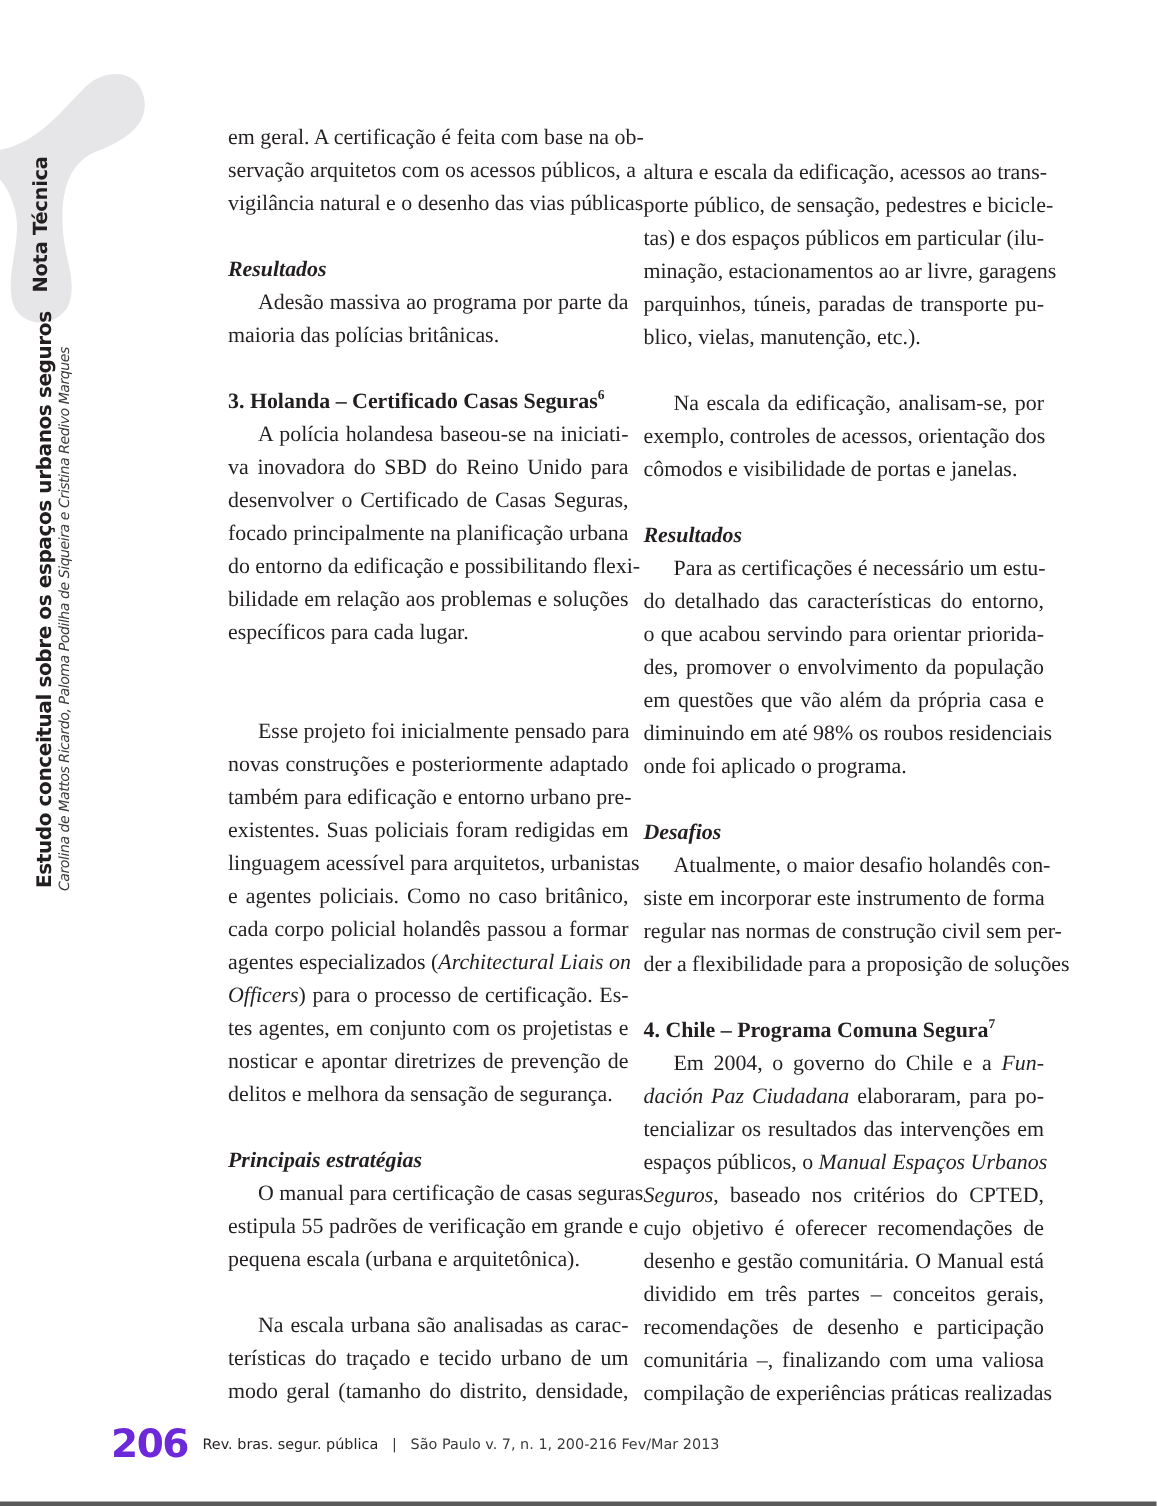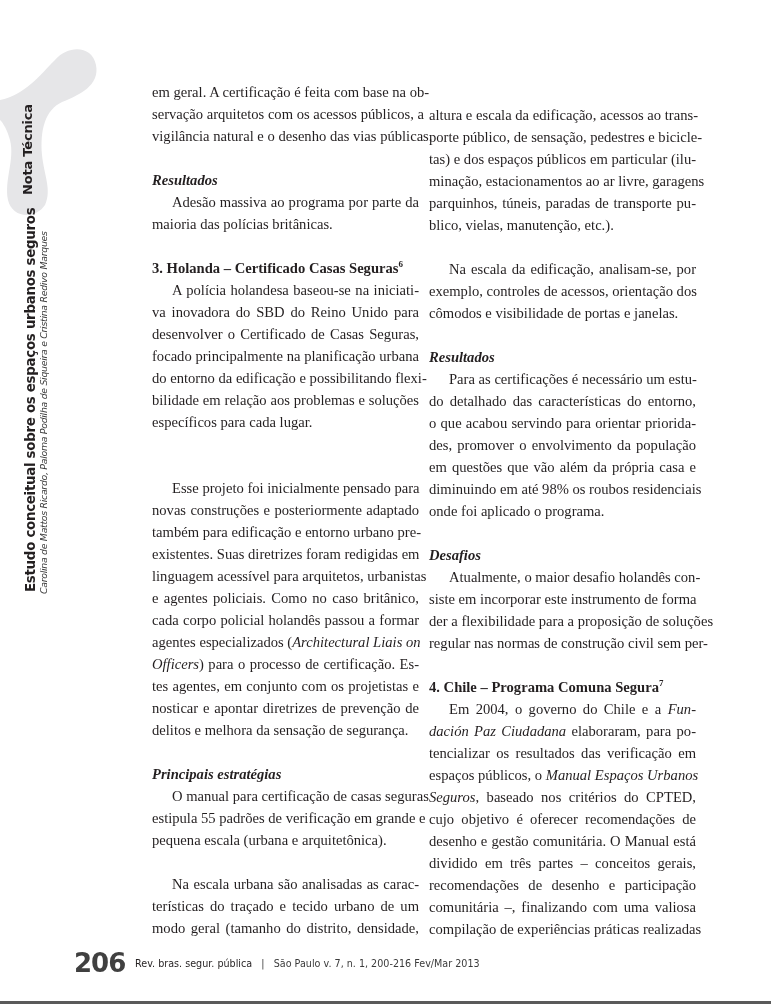--- a/index.html
+++ b/index.html
@@ -13,21 +13,21 @@
   .col.right { left: 429px; margin-top: 23px; }
   .col p { margin: 0; }
   .line { display: block; text-align: justify; text-align-last: justify; white-space: nowrap; }
   .line.last { text-align-last: left; }
   .indent { text-indent: 20px; }
   .gap { height: 22px; }
   .subhead { font-weight: bold; font-style: italic; display: block; }
   .sechead { font-weight: bold; display: block; }
   .sechead sup, .line sup { font-size: 9px; vertical-align: 6px; line-height: 0; }
   em { font-style: italic; }
-  .footer-num { position: absolute; left: 74px; top: 948px; font-family: "DejaVu Sans", sans-serif; font-weight: bold; font-size: 26px; color: #404040; letter-spacing: -1px; }
+  .footer-num { position: absolute; left: 74px; top: 948px; font-family: "DejaVu Sans", sans-serif; font-weight: bold; font-size: 26px; color: #6d28d9; letter-spacing: -1px; }
   .footer-text { position: absolute; left: 135px; top: 958px; font-family: "DejaVu Sans", sans-serif; font-size: 9.6px; color: #3a3a3a; white-space: nowrap; }
   .footer-text .journal { font-weight: normal; color: #231f20; }
   .bottom-rule { position: absolute; left: 0; top: 1001px; width: 771px; height: 3px; background: #5a5a5a; }
 </style>
 </head>
 <body>
 
 <svg class="deco" viewBox="0 0 110 180">
   <path d="M0,60 C25,55 40,35 55,20 C68,5 92,5 96,25 C100,45 80,55 62,62 C45,70 40,90 42,115 C44,135 52,150 45,165 C35,180 12,178 8,160 C4,140 15,120 10,100 C6,85 0,80 0,80 Z" fill="#e6e6e8"></path>
 </svg>
@@ -58,21 +58,21 @@
     <span class="line">do entorno da edificação e possibilitando flexi-</span>
     <span class="line">bilidade em relação aos problemas e soluções</span>
     <span class="line last">específicos para cada lugar.</span>
   </p>
   <div class="gap"></div>
   <div class="gap"></div>
   <p>
     <span class="line indent">Esse projeto foi inicialmente pensado para</span>
     <span class="line">novas construções e posteriormente adaptado</span>
     <span class="line">também para edificação e entorno urbano pre-</span>
-    <span class="line">existentes. Suas diretrizes foram redigidas em</span>
+    <span class="line">existentes. Suas policiais foram redigidas em</span>
     <span class="line">linguagem acessível para arquitetos, urbanistas</span>
     <span class="line">e agentes policiais. Como no caso britânico,</span>
     <span class="line">cada corpo policial holandês passou a formar</span>
     <span class="line"><span>agentes especializados (</span><em>Architectural Liais on</em></span>
     <span class="line"><em>Officers</em><span>) para o processo de certificação. Es-</span></span>
     <span class="line">tes agentes, em conjunto com os projetistas e</span>
     <span class="line">nosticar e apontar diretrizes de prevenção de</span>
     <span class="line last">delitos e melhora da sensação de segurança.</span>
   </p>
   <div class="gap"></div>
@@ -114,29 +114,29 @@
     <span class="line">des, promover o envolvimento da população</span>
     <span class="line">em questões que vão além da própria casa e</span>
     <span class="line">diminuindo em até 98% os roubos residenciais</span>
     <span class="line last">onde foi aplicado o programa.</span>
   </p>
   <div class="gap"></div>
   <span class="subhead">Desafios</span>
   <p>
     <span class="line indent">Atualmente, o maior desafio holandês con-</span>
     <span class="line">siste em incorporar este instrumento de forma</span>
+    <span class="line">regular nas normas de construção civil sem per-</span>
     <span class="line">der a flexibilidade para a proposição de soluções</span>
-    <span class="line">regular nas normas de construção civil sem per-</span>
   </p>
   <div class="gap"></div>
   <span class="sechead"><span>4.  Chile – Programa Comuna Segura</span><sup>7</sup></span>
   <p>
     <span class="line indent"><span>Em 2004, o governo do Chile e a </span><em>Fun-</em></span>
     <span class="line"><em>dación Paz Ciudadana</em><span> elaboraram, para po-</span></span>
-    <span class="line">tencializar os resultados das verificação em</span>
+    <span class="line">tencializar os resultados das intervenções em</span>
     <span class="line"><span>espaços públicos, o </span><em>Manual Espaços Urbanos</em></span>
     <span class="line"><em>Seguros</em><span>, baseado nos critérios do CPTED,</span></span>
     <span class="line">cujo objetivo é oferecer recomendações de</span>
     <span class="line">desenho e gestão comunitária. O Manual está</span>
     <span class="line">dividido em três partes – conceitos gerais,</span>
     <span class="line">recomendações de desenho e participação</span>
     <span class="line">comunitária –, finalizando com uma valiosa</span>
     <span class="line">compilação de experiências práticas realizadas</span>
   </p>
 </div>

